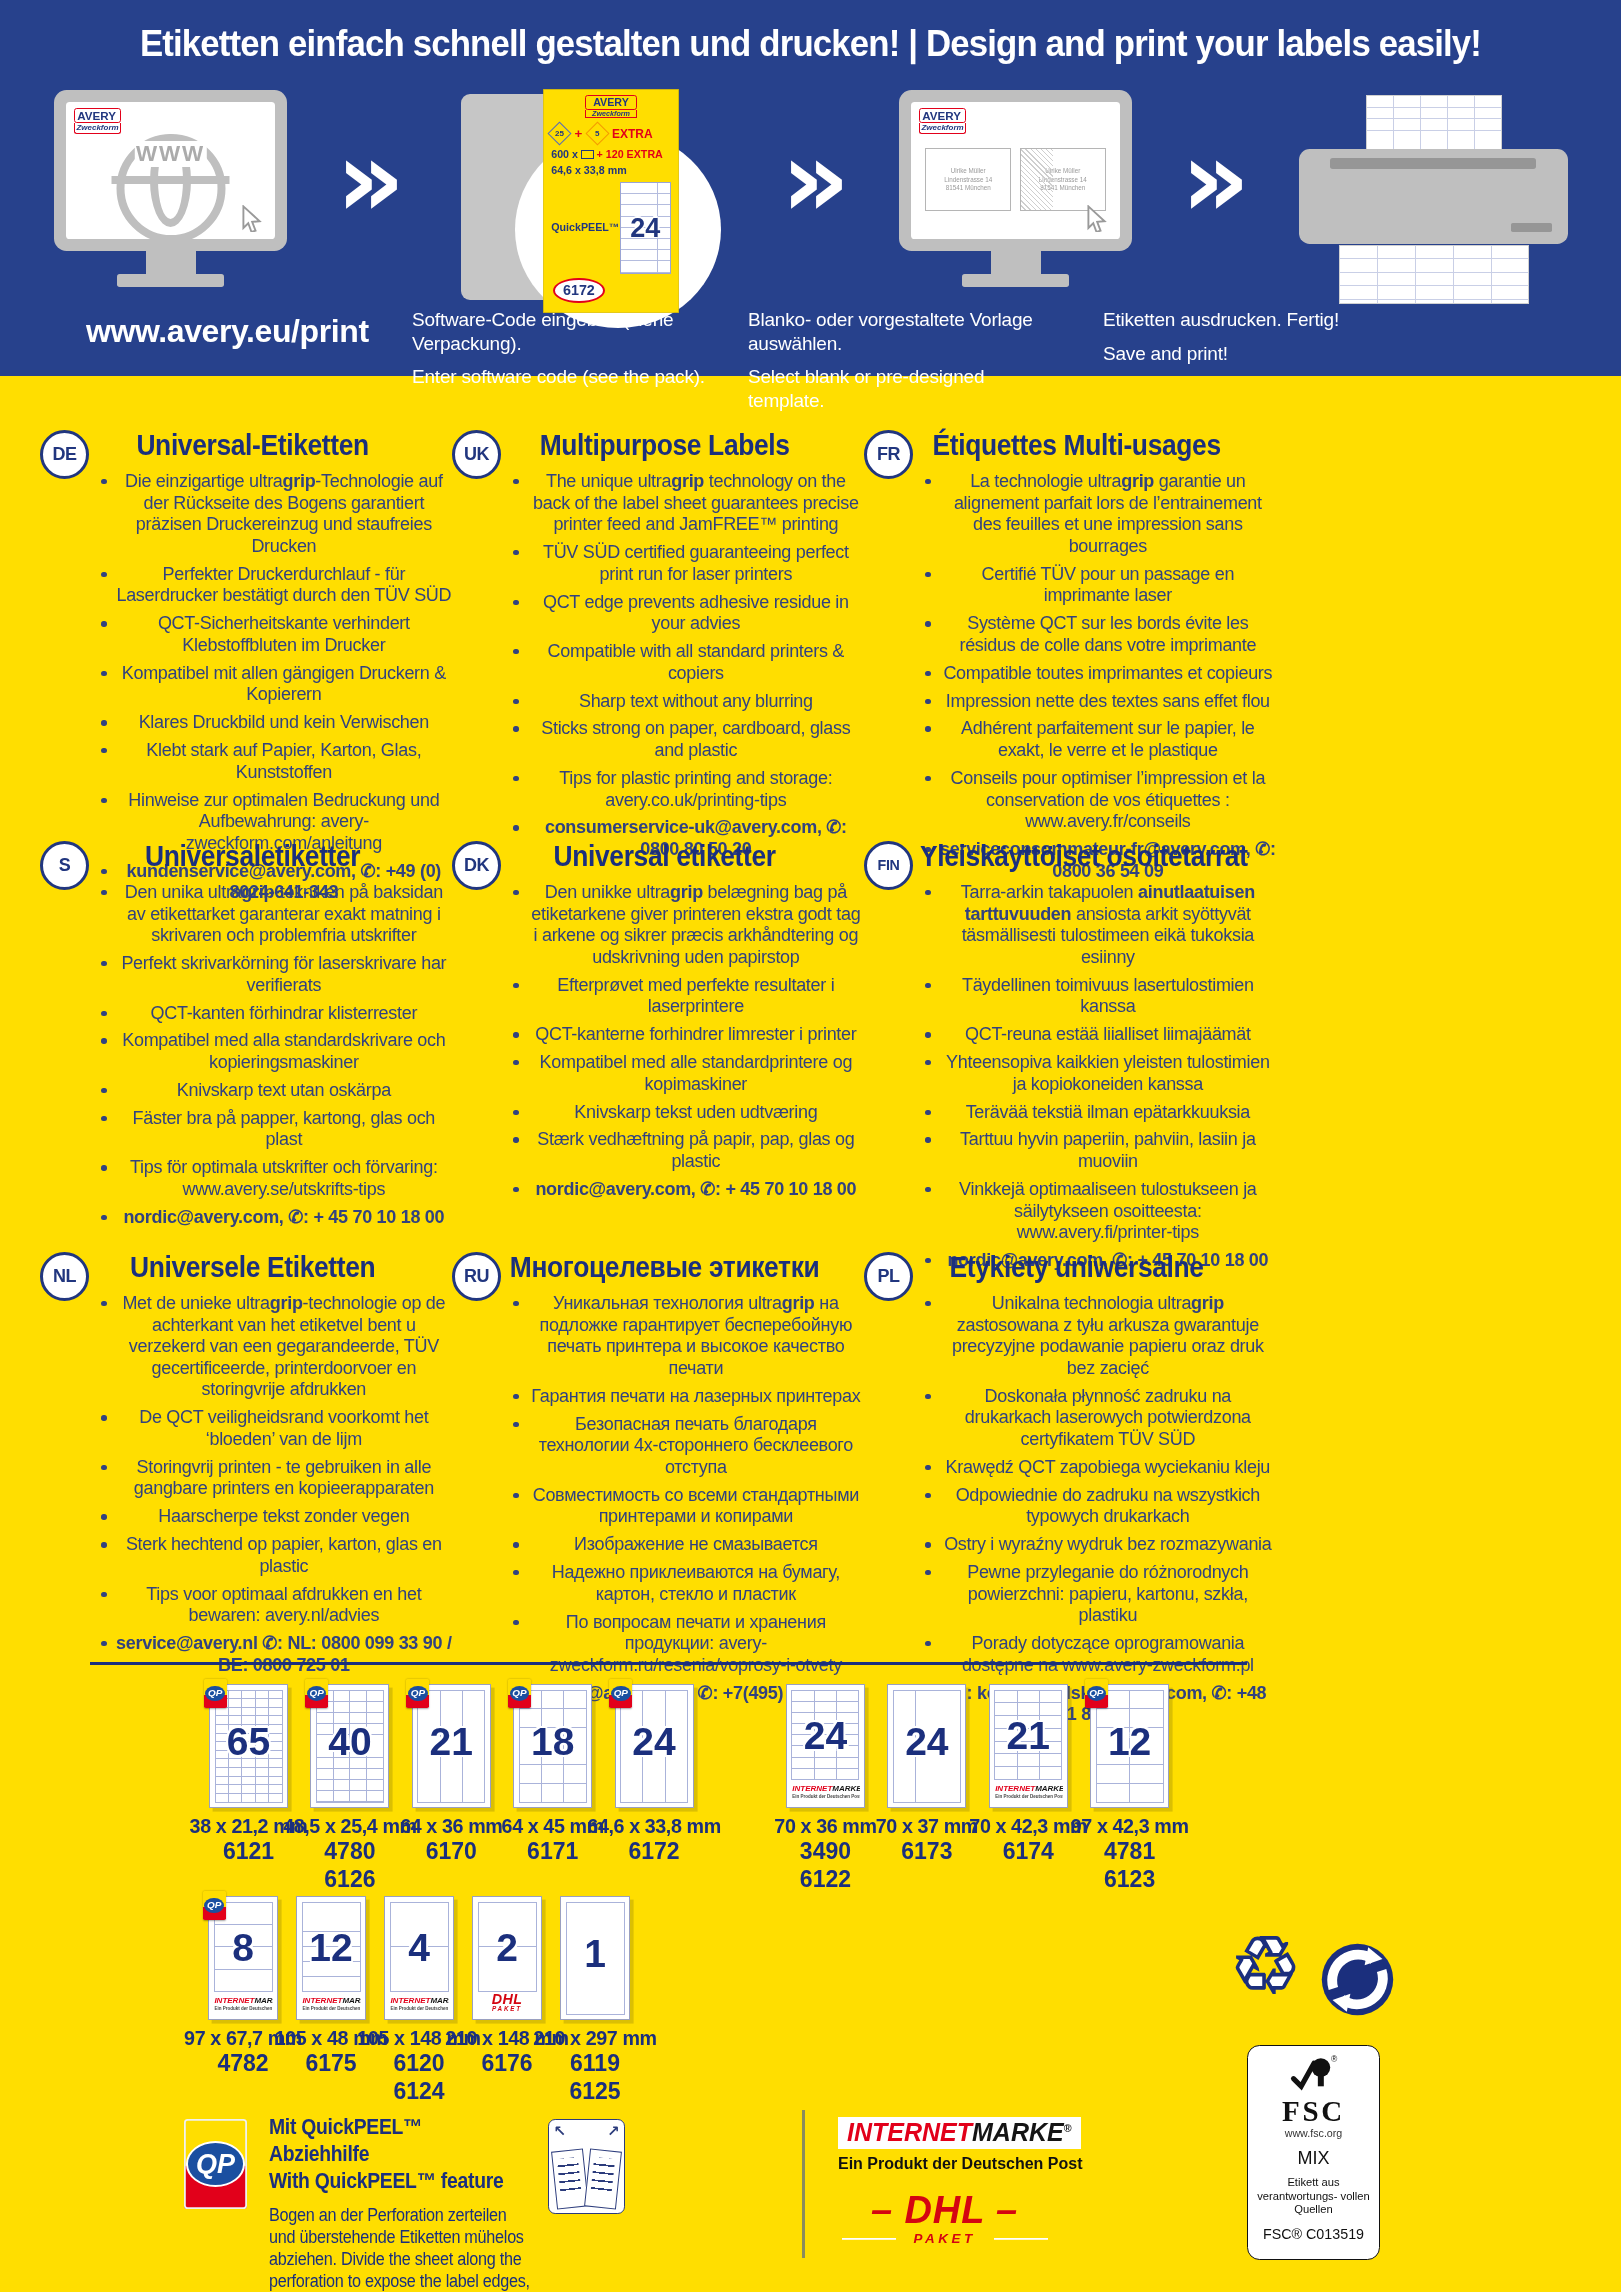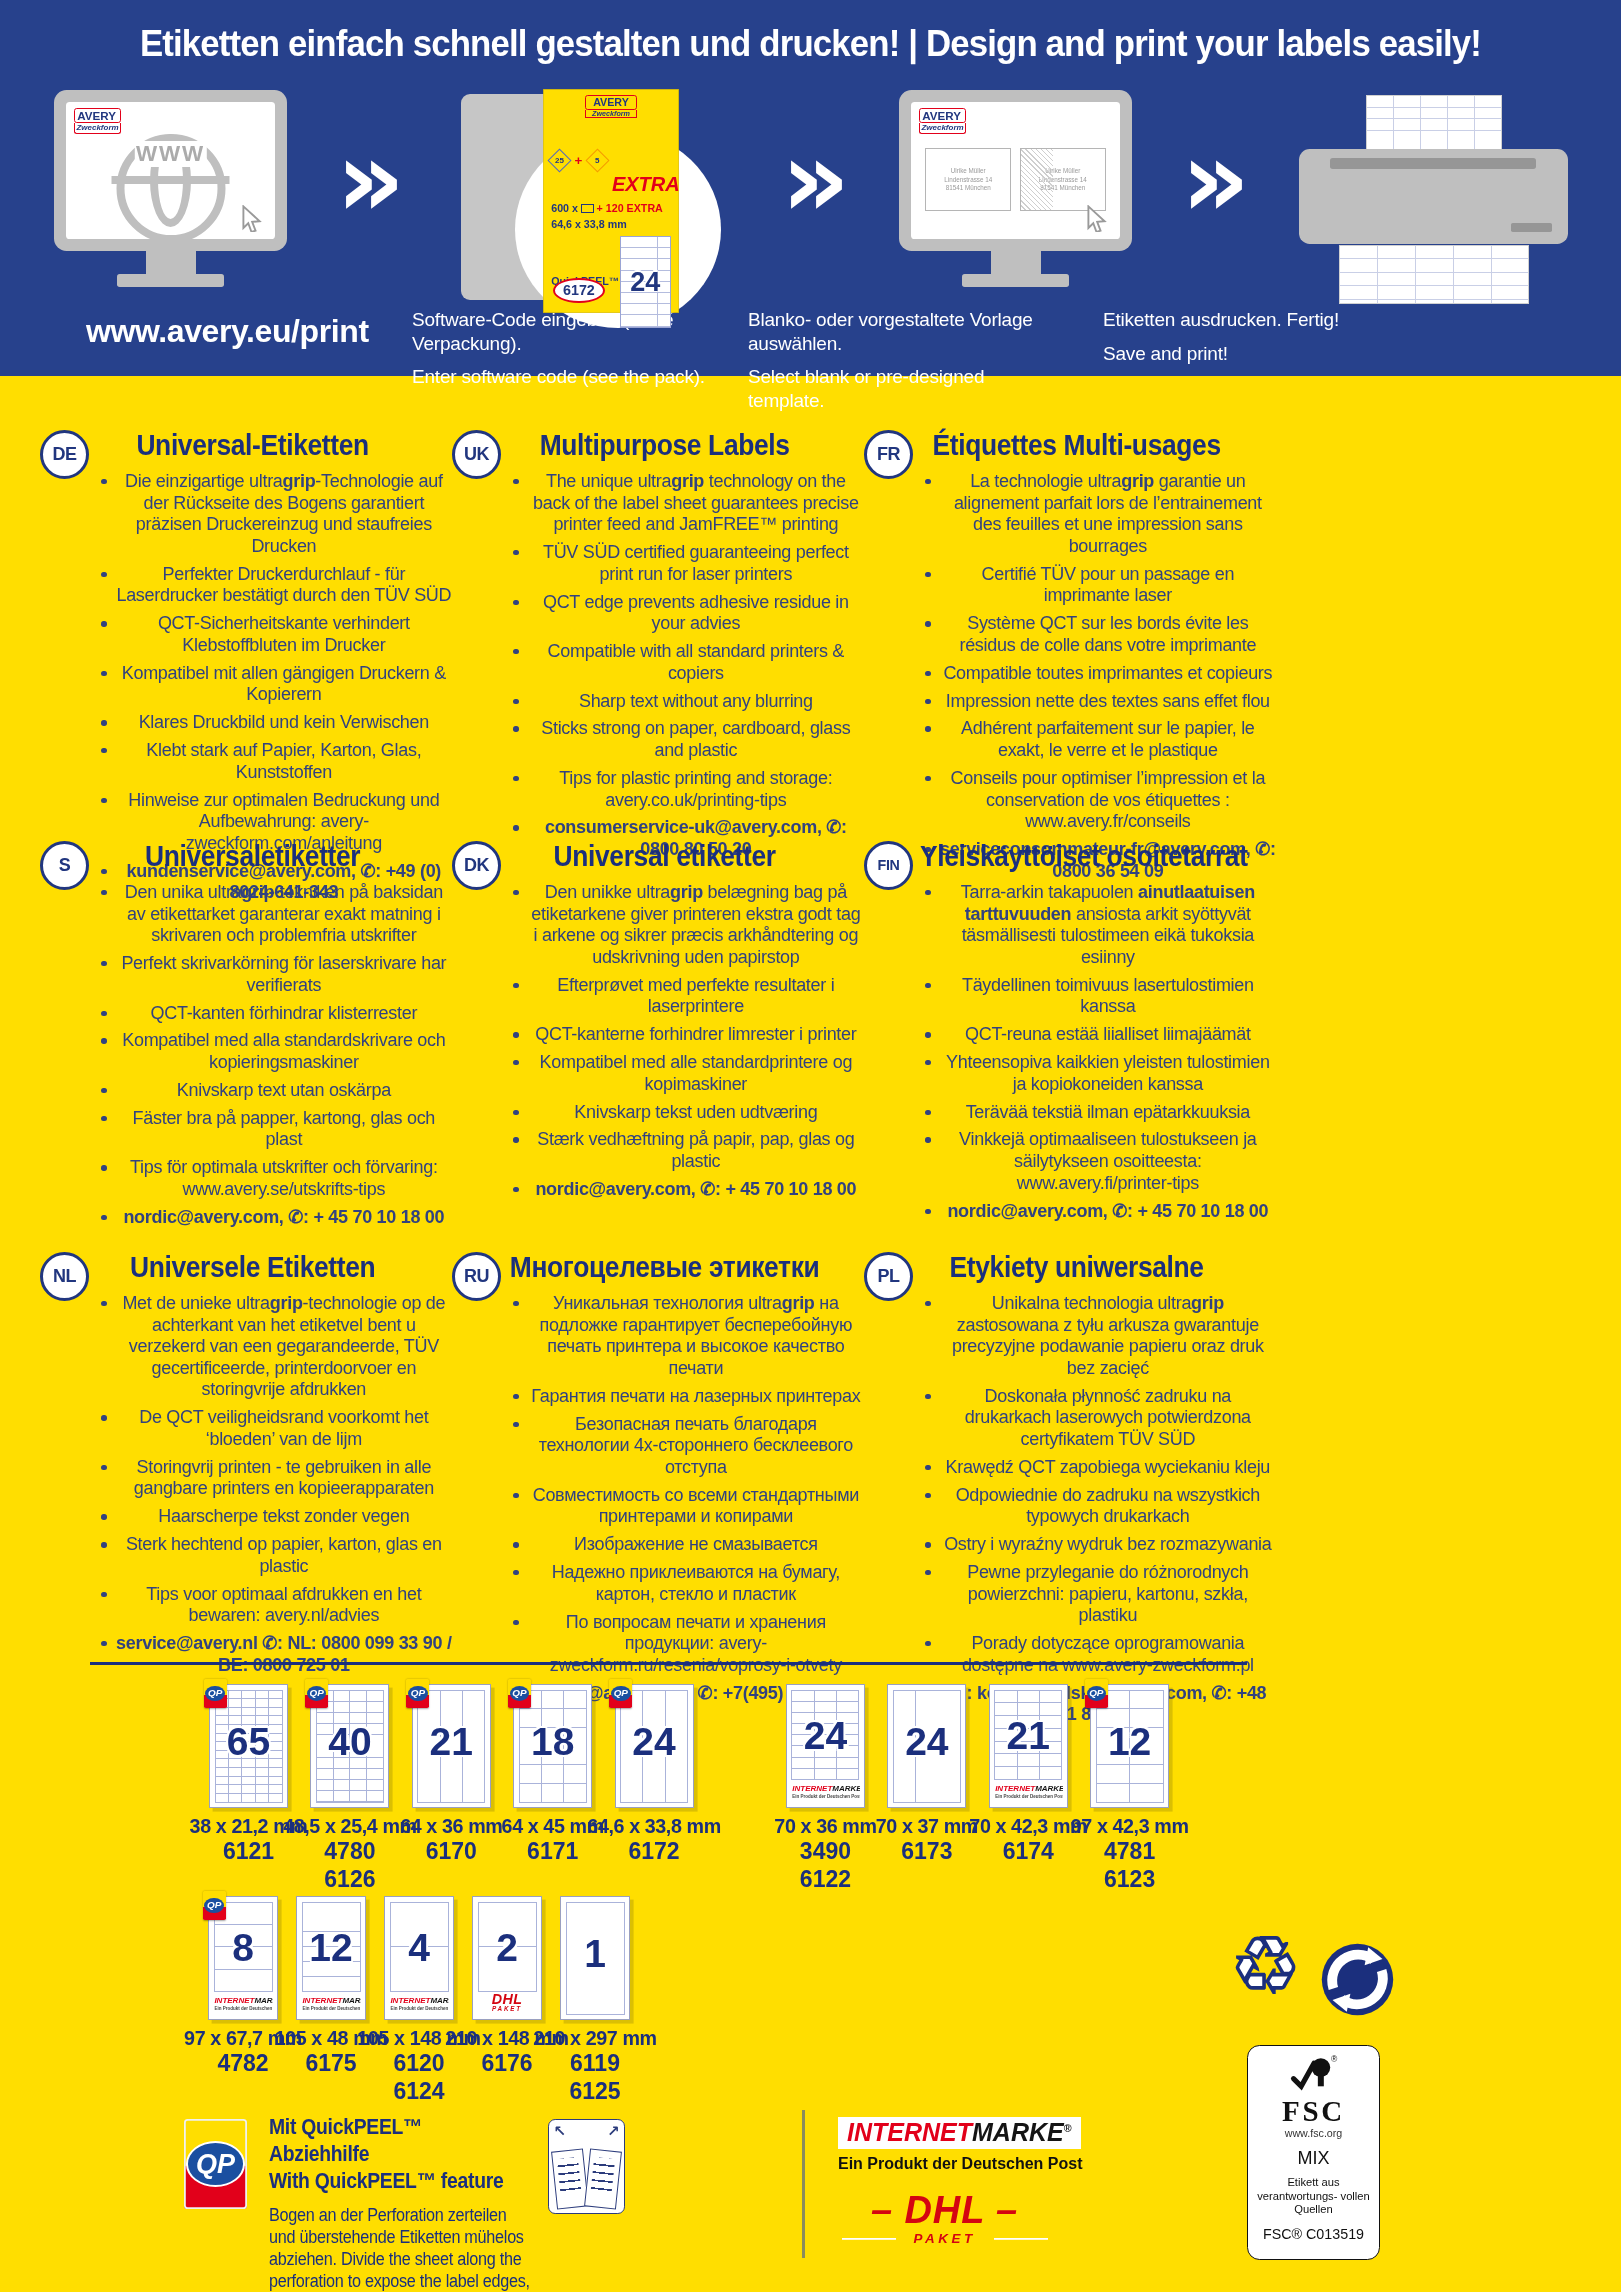--- a/index.html
+++ b/index.html
@@ -41,21 +41,21 @@
              box-shadow:0 0 0 0.9px #e3c400;padding:5.4px 7.2px;box-sizing:border-box;z-index:2;}
   .pkg-avery{position:relative;margin:0 auto 5.4px;width:52px;color:#21367F;font-weight:bold;line-height:1;}
   .pkg-avery .a1{display:block;border:1.8px solid #E2001A;border-radius:2.7px;padding:0.9px 2.7px;font-size:10.7px;text-align:center;}
   .pkg-avery .a2{display:block;border:1.8px solid #E2001A;border-top:none;padding:0 1.8px;font-size:7.2px;font-style:italic;text-align:center;}
   .pkg-row{display:flex;align-items:center;gap:6.3px;margin:7.2px 0 5.4px;}
   .dia{width:15px;height:15px;border:1.8px solid #5a6db4;transform:rotate(45deg);display:flex;
        align-items:center;justify-content:center;flex:none;}
   .dia.or{border-color:#F59B00;}
   .dia i{transform:rotate(-45deg);font-style:normal;font-size:8px;font-weight:bold;color:#21367F;}
   .pkg-plus{color:#E2001A;font-weight:bold;font-size:13.4px;}
-  .pkg-extra{color:#E2001A;font-weight:bold;font-style:italic;font-size:20px;margin-top:48px;}
+  .pkg-extra{color:#E2001A;font-weight:bold;font-size:12px;}
   .pkg-600{font-size:10.7px;font-weight:bold;color:#21367F;}
   .pkg-600 .r{color:#E2001A;}
   .sq{display:inline-block;width:10.7px;height:7.2px;border:0.9px solid #21367F;vertical-align:middle;}
   .pkg-dims{font-size:10.7px;font-weight:bold;color:#21367F;margin-top:4.5px;}
   .pkg-mid{display:flex;margin-top:5.4px;}
   .pkg-qp{font-size:10.7px;font-weight:bold;color:#21367F;margin-top:39px;}
   .pkg-grid{position:relative;margin-left:auto;width:56px;height:90px;background:#fff;border:0.9px solid #9aa4d4;
             background-image:repeating-linear-gradient(to bottom,transparent 0 10.3px,#b4bcde 10.3px 11.2px),
                              repeating-linear-gradient(to right,transparent 0 17.6px,#b4bcde 17.6px 18.4px);}
   .pkg-count{position:absolute;top:50%;left:50%;transform:translate(-50%,-50%);font-size:27px;font-weight:bold;color:#21367F;
@@ -413,20 +413,21 @@
   <li><span class="bt">Tarra-arkin takapuolen <b>ainutlaatuisen tarttuvuuden</b> ansiosta arkit syöttyvät täsmällisesti tulostimeen eikä tukoksia esiinny</span></li>
 
   <li><span class="bt">Täydellinen toimivuus lasertulostimien kanssa</span></li>
 
   <li><span class="bt">QCT-reuna estää liialliset liimajäämät</span></li>
 
   <li><span class="bt">Yhteensopiva kaikkien yleisten tulostimien ja kopiokoneiden kanssa</span></li>
 
   <li><span class="bt">Terävää tekstiä ilman epätarkkuuksia</span></li>
 
+  <li><span class="bt">Tarttuu hyvin paperiin, pahviin, lasiin ja muoviin</span></li>
 
   <li><span class="bt">Vinkkejä optimaaliseen tulostukseen ja säilytykseen osoitteesta: www.avery.fi/printer-tips</span></li>
 
   <li><span class="bt"><b>nordic@avery.com, ✆: + 45 70 10 18 00</b></span></li>
 </ul>
   </section>
 
   <section class="sec">
     <div class="badge">NL</div>
     <h3 class="sec-title">Universele Etiketten</h3>

